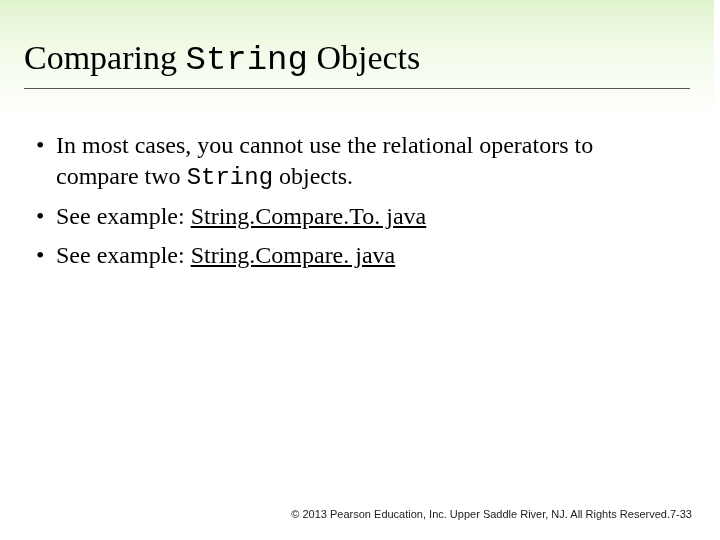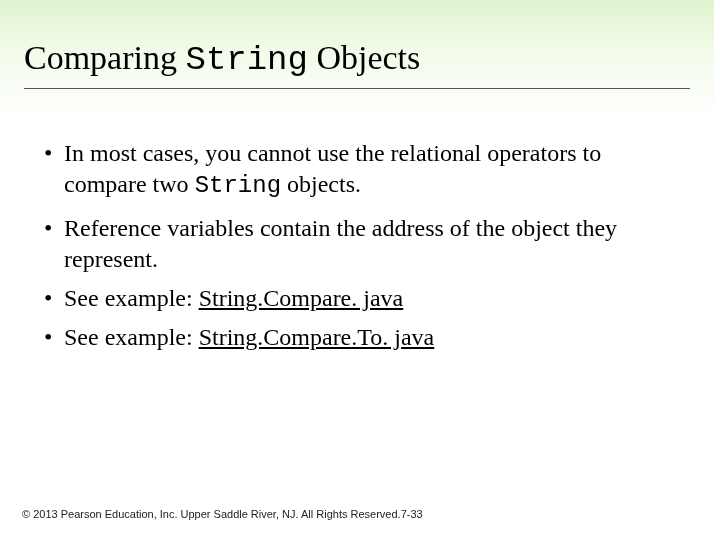--- a/index.html
+++ b/index.html
@@ -37,21 +37,21 @@
   .content {
     position: absolute;
     top: 126px;
     left: 24px;
     right: 38px;
     font-size: 24px;
     line-height: 1.28;
   }
   ul.bullets {
     list-style: none;
-    margin: 12px;
+    margin: 4px;
     padding: 0;
   }
   ul.bullets > li {
     position: relative;
     padding-left: 28px;
     margin: 0 0 8px 0;
   }
   ul.bullets > li::before {
     content: "•";
     position: absolute;
@@ -71,45 +71,42 @@
   }
   .footer {
     position: absolute;
     bottom: 20px;
     left: 22px;
     right: 22px;
     font-family: Arial, Helvetica, sans-serif;
     font-size: 11px;
     color: #222;
     display: flex;
-    justify-content: flex-start;
+    justify-content: flex-end;
   }
 </style>
 </head>
 <body>
 
 <div class="slide">
 
   <div class="title">
     <span>Comparing </span><span class="mono">String</span><span> Objects</span>
   </div>
 
   <div class="content">
     <ul class="bullets">
       <li>
         <span>In most cases, you cannot use the relational operators to compare two </span><span class="mono">String</span><span> objects.</span>
       </li>
-      <li class="gap">
-        <span>Reference variables contain the address of the object they represent.</span>
+      <li>
+        <span>See example: </span><span class="link">String.Compare.To. java</span>
       </li>
       <li>
         <span>See example: </span><span class="link">String.Compare. java</span>
-      </li>
-      <li>
-        <span>See example: </span><span class="link">String.Compare.To. java</span>
       </li>
     </ul>
   </div>
 
   <div class="footer">
     <span>© 2013 Pearson Education, Inc. Upper Saddle River, NJ. All Rights Reserved.</span>
     <span>7-33</span>
   </div>
 
 </div>

